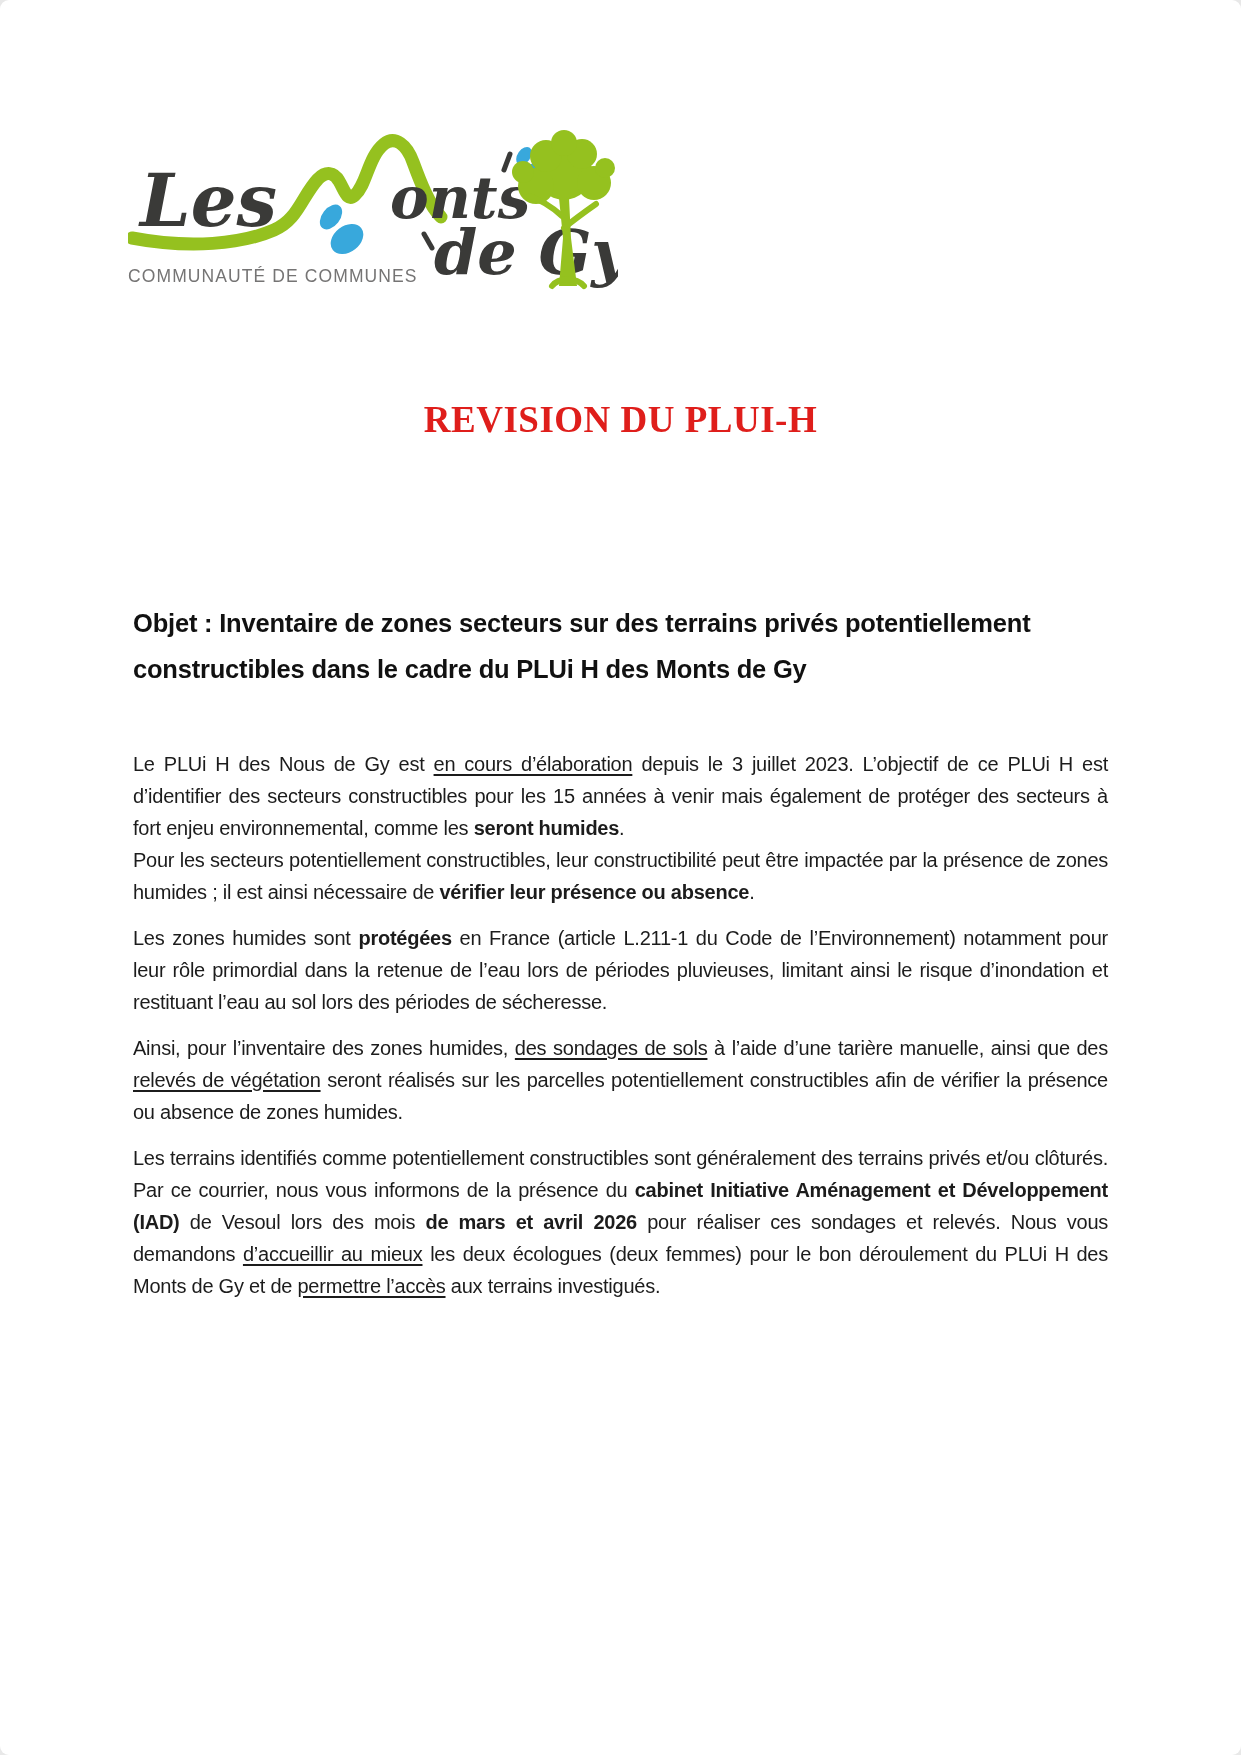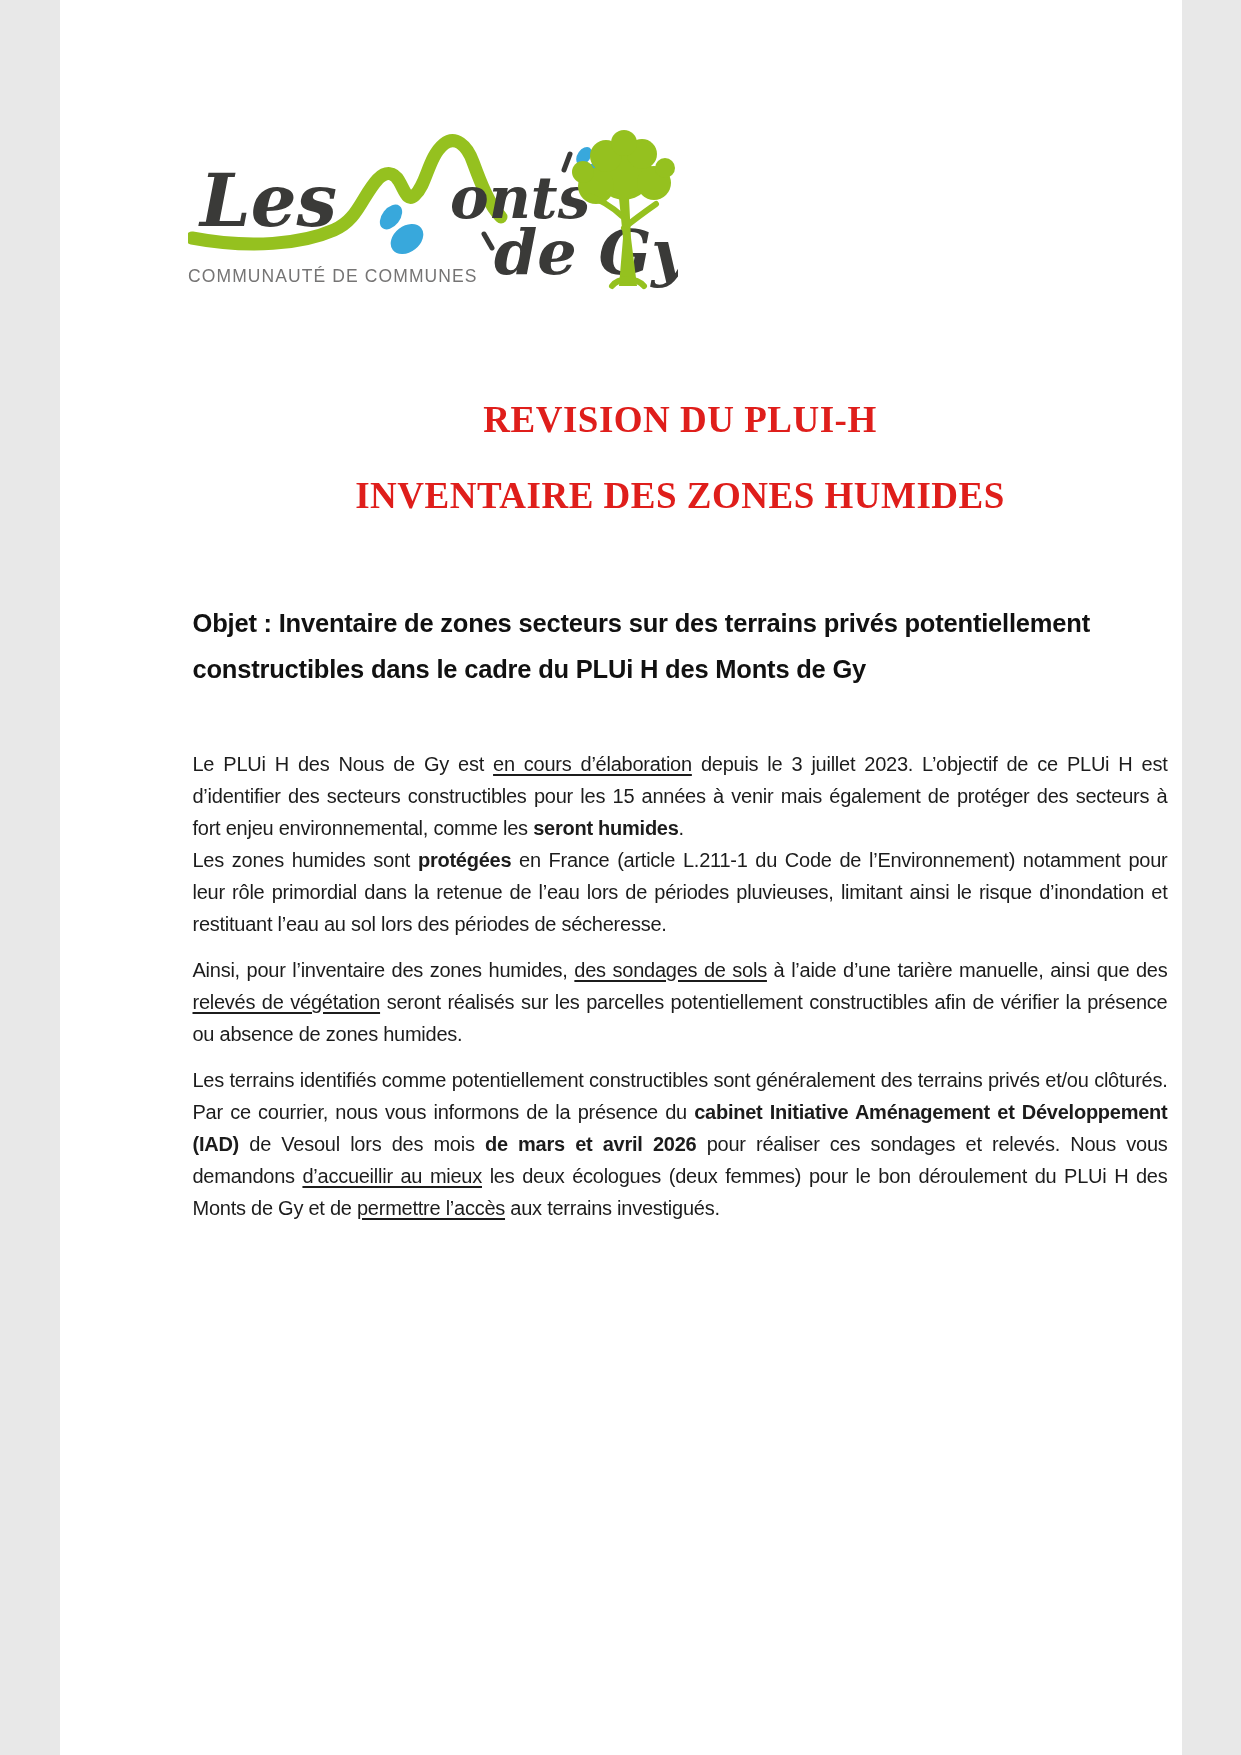--- a/index.html
+++ b/index.html
@@ -1,23 +1,23 @@
 <!DOCTYPE html>
 <html style="--red: #df1e1b; --green: #95c11f; --blue: #38a8dc; --dark: #3a3a38; --gray: #757474; --text: #1c1c1c;"><head>
 <meta charset="utf-8">
 <style>
   :root{
     --red:#df1e1b; --green:#95c11f; --blue:#38a8dc;
     --dark:#3a3a38; --gray:#757474; --text:#1c1c1c;
   }
   html,body{margin:0;padding:0;background:#e8e8e8;}
   .page{
-    position:relative; width:1122px; height:1755px; margin:0 auto;
+    position:relative; width:1241px; height:1755px; margin:0 auto;
     background:#ffffff; overflow:hidden;
-    font-family:"Liberation Sans",sans-serif; color:var(--text);
+    font-family:"Liberation Sans",sans-serif; color:var(--text);border-radius:9px;
   }
   .logo{position:absolute; left:128px; top:126px; width:490px; height:185px;}
   .logo svg{display:block; width:100%; height:100%;}
   .logo .script{font-family:"DejaVu Serif",serif; font-style:italic; font-weight:600; fill:var(--dark);}
   .logo .tagline{font-family:"Liberation Sans",sans-serif; font-size:17.5px; letter-spacing:1.1px; fill:var(--gray); font-weight:400;}
   .logo .mountain{stroke:var(--green); stroke-width:13; fill:none; stroke-linecap:round;}
   .logo .green-fill{fill:var(--green);}
   .logo .blue-fill{fill:var(--blue);}
   .logo .mark{stroke:var(--dark); stroke-width:5; stroke-linecap:round;}
 
@@ -87,24 +87,24 @@
         <path d="M434,90 C423,80 413,74 401,70" stroke="var(--green)" stroke-width="6" fill="none" stroke-linecap="round"></path>
         <path d="M436,102 C448,92 458,85 468,78" stroke="var(--green)" stroke-width="6" fill="none" stroke-linecap="round"></path>
         <path d="M424,160 C431,151 448,151 456,160" stroke="var(--green)" stroke-width="6" fill="none" stroke-linecap="round"></path>
       </g>
 
       <text class="tagline" x="0" y="156">COMMUNAUTÉ DE COMMUNES</text>
     </svg>
   </div>
 
   <div class="title main">REVISION DU PLUI-H</div>
-  <div class="title sub">INVENTAIRE DES ZONES HUMIDES</div>
 
   <div class="subject">Objet : Inventaire de zones secteurs sur des terrains privés potentiellement constructibles dans le cadre du PLUi H des Monts de Gy</div>
 
   <div class="body-text">
     <p class="no-gap"><span>Le PLUi H des Nous de Gy est </span><span class="u">en cours d’élaboration</span><span> depuis le 3 juillet 2023.  L’objectif de ce PLUi H est d’identifier des secteurs constructibles pour les 15 années à venir mais également de protéger des secteurs à fort enjeu environnemental, comme les </span><span class="b">seront humides</span><span>.</span></p>
+    <p><span>Pour les secteurs potentiellement constructibles, leur constructibilité peut être impactée par la présence de zones humides ; il est ainsi nécessaire de </span><span class="b">vérifier leur présence ou absence</span><span>.</span></p>
     <p><span>Les zones humides sont </span><span class="b">protégées</span><span> en France (article L.211-1 du Code de l’Environnement) notamment pour leur rôle primordial dans la retenue de l’eau lors de périodes pluvieuses, limitant ainsi le risque d’inondation et restituant l’eau au sol lors des périodes de sécheresse.</span></p>
     <p><span>Ainsi, pour l’inventaire des zones humides, </span><span class="u">des sondages de sols</span><span> à l’aide d’une tarière manuelle, ainsi que des </span><span class="u">relevés de végétation</span><span> seront réalisés sur les parcelles potentiellement constructibles afin de vérifier la présence ou absence de zones humides.</span></p>
     <p><span>Les terrains identifiés comme potentiellement constructibles sont généralement des terrains privés et/ou clôturés. Par ce courrier, nous vous informons de la présence du </span><span class="b">cabinet Initiative Aménagement et Développement (IAD)</span><span> de Vesoul lors des mois </span><span class="b">de mars et avril 2026</span><span> pour réaliser ces sondages et relevés. Nous vous demandons </span><span class="u">d’accueillir au mieux</span><span> les deux écologues (deux femmes) pour le bon déroulement du PLUi H des Monts de Gy et de </span><span class="u">permettre l’accès</span><span> aux terrains investigués.</span></p>
   </div>
 
 </div>
 
 </body></html>

